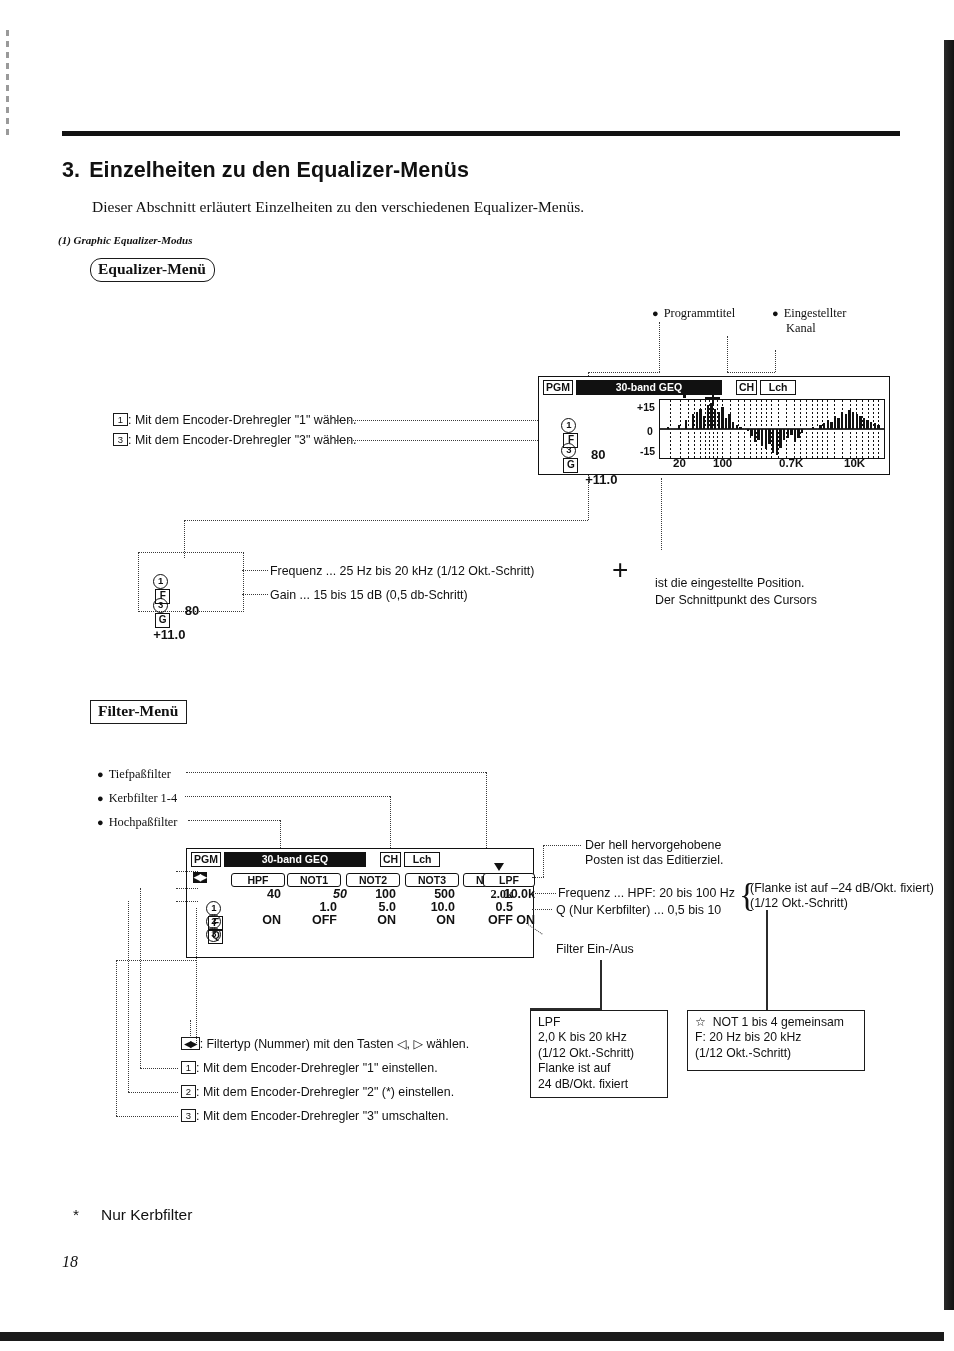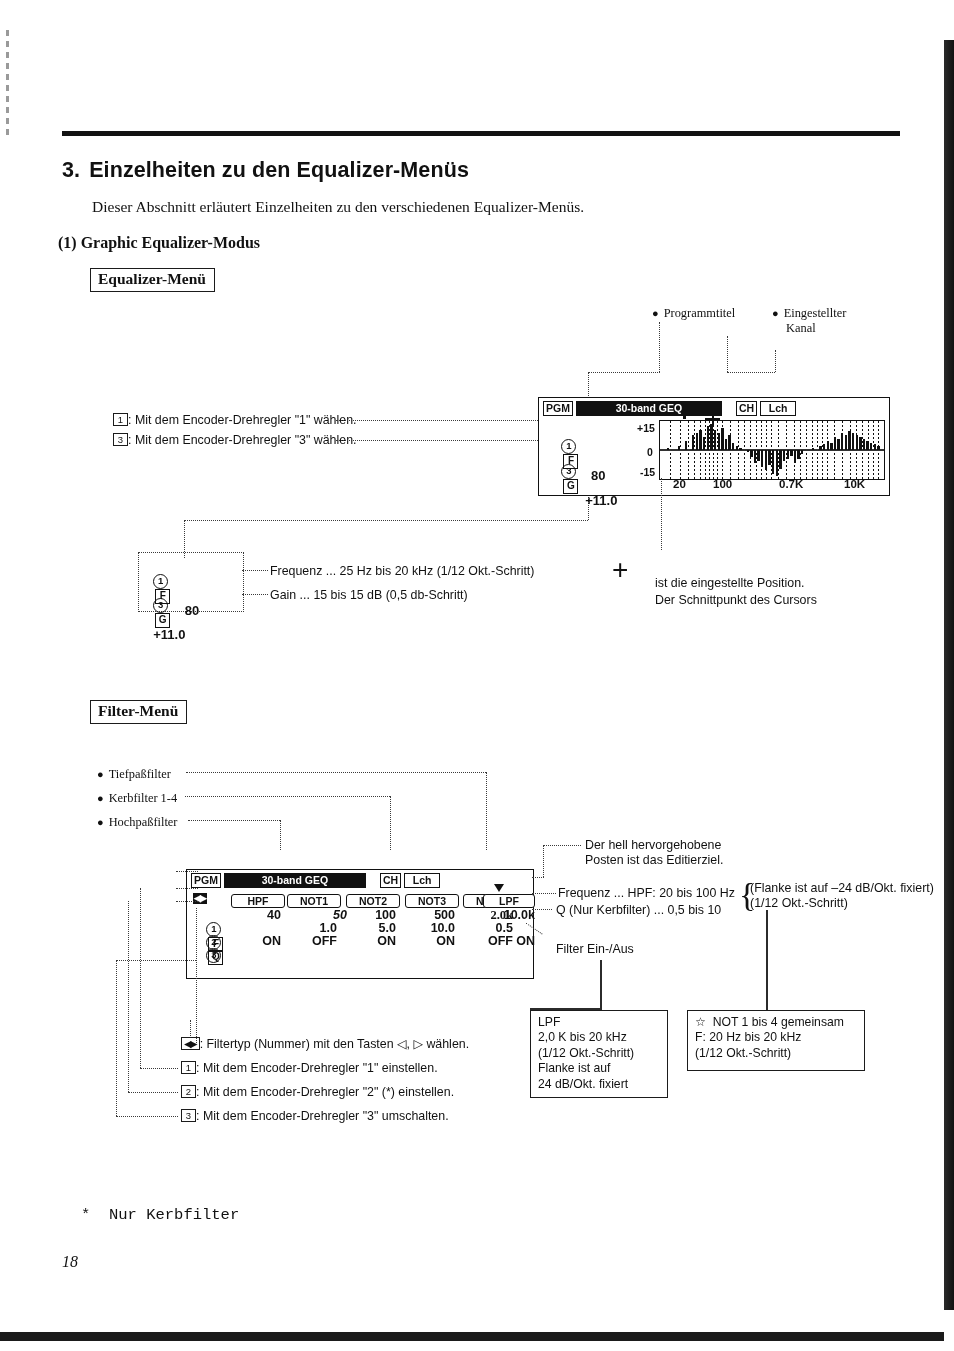--- a/index.html
+++ b/index.html
@@ -13,50 +13,50 @@
   .scan-edge-bottom2{position:absolute;left:0;bottom:0px;width:954px;height:6px;background:#fff;}
   .binding{position:absolute;left:6px;top:30px;width:3px;height:105px;
       background:repeating-linear-gradient(to bottom,#9a9a9a 0 6px,#fff 6px 11px);}
 
   
   .rule-top{position:absolute;left:62px;top:131px;width:838px;height:5px;background:#121212;}
   .h1{position:absolute;left:62px;top:158px;font-size:21.5px;font-weight:bold;letter-spacing:.1px;}
   .h1 .num{margin-right:9px;}
   .intro{position:absolute;left:92px;top:198px;font-size:15.5px;
          font-family:"Liberation Serif", serif;}
-  .h2{position:absolute;left:58px;top:234px;font-size:16px;font-weight:bold;
-      font-family:"Liberation Serif", serif;}
+  .h2{position:absolute;left:58px;top:234px;font-size:11px;font-weight:bold;
+      font-family:"Liberation Serif", serif;font-style:italic;}
   .boxlabel{position:absolute;font-family:"Liberation Serif", serif;font-weight:bold;
       font-size:15.5px;border:1.6px solid #1b1b1b;padding:1px 8px 3px 7px;background:#fff;}
-  #eq-menu-label{left:90px;top:268px;}
+  #eq-menu-label{left:90px;top:258px;border-radius:11px;}
   #filter-menu-label{left:90px;top:700px;}
 
-  .footnote{position:absolute;left:81px;top:1206px;font-size:15.5px;
-      font-family:Liberation Mono, monospace;}
+  .footnote{position:absolute;left:73px;top:1206px;font-size:15.5px;
+      font-family:Liberation Sans, sans-serif;}
   .footnote .star{display:inline-block;width:28px;}
   .pageno{position:absolute;left:62px;top:1253px;font-size:16px;font-style:italic;
       font-family:"Liberation Serif", serif;}
 
   
   .anno{position:absolute;font-size:12.4px;line-height:15px;white-space:pre;}
   .bullet{position:absolute;font-size:12.4px;line-height:16px;white-space:pre;font-family:Liberation Serif, serif;}
   .bullet .dot{font-size:11px;margin-right:5px;}
 
   .keycap{display:inline-block;border:1.2px solid #1b1b1b;font-size:9.5px;
       line-height:11px;padding:0 2px;min-width:9px;text-align:center;
       vertical-align:1px;font-family:"Liberation Sans",sans-serif;}
 
   
   .dline{position:absolute;border-top:1.4px dotted #3a3a3a;height:0;}
   .dvline{position:absolute;border-left:1.4px dotted #3a3a3a;width:0;}
   .sline{position:absolute;background:#2b2b2b;}
   .dbox{position:absolute;border:1.4px dotted #3a3a3a;}
 
   
-  .lcd{position:absolute;border:1.8px solid #111;background:#fff;margin-top:21px;}
+  .lcd{position:absolute;border:1.8px solid #111;background:#fff;}
   .lcd-title{position:absolute;display:flex;align-items:stretch;height:15px;}
   .tag{border:1.6px solid #111;font-size:10.5px;line-height:11px;font-weight:bold;
        padding:0 2px;font-family:"Liberation Sans",sans-serif;background:#fff;
        display:flex;align-items:center;}
   .tag.inv{background:#111;color:#fff;border-color:#111;}
   .tag.wide{padding:0 6px;}
 
   .lcdtxt{position:absolute;font-size:13px;font-weight:bold;line-height:14px;
       font-family:"Liberation Sans",sans-serif;white-space:pre;letter-spacing:0px;}
   .circnum{display:inline-block;width:13px;height:13px;line-height:12px;

